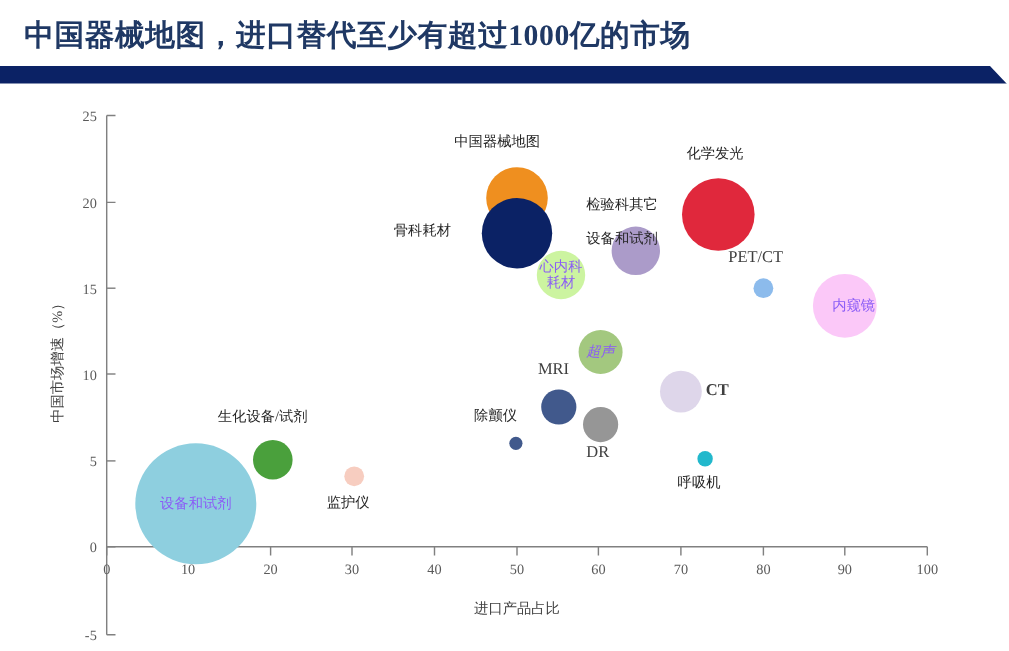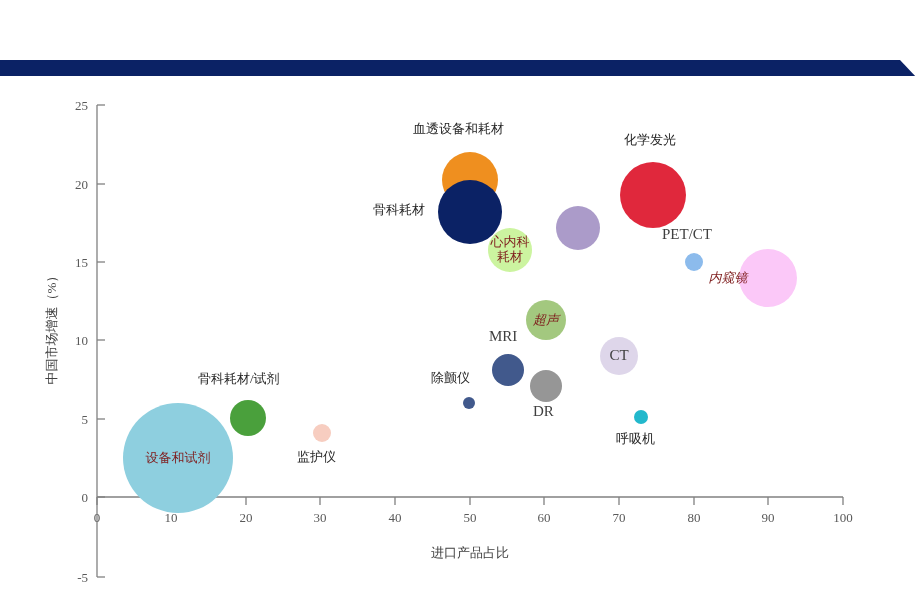--- a/index.html
+++ b/index.html
@@ -77,21 +77,21 @@
   .bubble {
     position: absolute;
     border-radius: 50%;
     box-sizing: border-box;
   }
   .bubble-inner-label {
     position: absolute;
     transform: translate(-50%, -50%);
     font-family: "Liberation Serif", "DejaVu Serif", serif;
     font-size: 13px;
-    color: #7f1d1d;
+    color: #8b5cf6;
     white-space: nowrap;
     text-align: center;
     line-height: 1.15;
     pointer-events: none;
   }
   .bubble-outer-label {
     position: absolute;
     font-family: "Liberation Serif", "DejaVu Serif", serif;
     font-size: 13px;
     color: #262626;
@@ -101,20 +101,21 @@
   .label-latin {
     font-family: "Liberation Serif", "DejaVu Serif", serif;
     font-size: 15px;
     color: #3f3f3f;
   }
 </style>
 </head>
 <body>
 
 <div id="header">
+  <div id="header-title">中国器械地图，进口替代至少有超过1000亿的市场</div>
   <svg id="header-band" width="917" height="20">
     <polygon points="0,0 900,0 917,18 0,18" fill="#0b2265"></polygon>
   </svg>
 </div>
 
 <div id="chart">
 
   <svg id="plot-svg" width="917" height="510">
 
     <line class="axis-line" x1="97" y1="23" x2="97" y2="495"></line>
@@ -162,53 +163,57 @@
     <text class="tick-label" x="843" y="440" text-anchor="middle">100</text>
 
     <text class="axis-title" x="470" y="475" text-anchor="middle">进口产品占比</text>
     <text class="axis-title" x="56" y="245" text-anchor="middle" transform="rotate(-90 56 245)">中国市场增速（%）</text>
   </svg>
 
   <div class="bubble" style="left:123px; top:321px; width:110px; height:110px; background:#8ecfdf;"></div>
   <div class="bubble-inner-label" style="left:178px; top:376px;">设备和试剂</div>
 
   <div class="bubble" style="left:230px; top:318px; width:36px; height:36px; background:#4aa03c;"></div>
-  <div class="bubble-outer-label" style="left:198px; top:289px;">骨科耗材/试剂</div>
+  <div class="bubble-outer-label" style="left:198px; top:289px;">生化设备/试剂</div>
 
   <div class="bubble" style="left:313px; top:342px; width:18px; height:18px; background:#f7cdc0;"></div>
   <div class="bubble-outer-label" style="left:297px; top:367px;">监护仪</div>
 
   <div class="bubble" style="left:442px; top:70px; width:56px; height:56px; background:#ef8f1f;"></div>
-  <div class="bubble-outer-label" style="left:413px; top:39px;">血透设备和耗材</div>
+  <div class="bubble-outer-label" style="left:413px; top:39px;">中国器械地图</div>
 
   <div class="bubble" style="left:438px; top:98px; width:64px; height:64px; background:#0b2265;"></div>
-  <div class="bubble-outer-label" style="left:373px; top:120px;">骨科耗材</div>
+  <div class="bubble-outer-label" style="left:358px; top:120px;">骨科耗材</div>
 
   <div class="bubble" style="left:488px; top:146px; width:44px; height:44px; background:#ccf4a0;"></div>
   <div class="bubble-inner-label" style="left:510px; top:168px;">
     <span>心内科</span><br>
     <span>耗材</span>
   </div>
 
   <div class="bubble" style="left:556px; top:124px; width:44px; height:44px; background:#ab9bc9;"></div>
+  <div class="bubble-outer-label" style="left:520px; top:80px;">
+    <span>检验科其它</span><br>
+    <span>设备和试剂</span>
+  </div>
 
   <div class="bubble" style="left:620px; top:80px; width:66px; height:66px; background:#e0283c;"></div>
   <div class="bubble-outer-label" style="left:624px; top:50px;">化学发光</div>
 
   <div class="bubble" style="left:685px; top:171px; width:18px; height:18px; background:#8cbbec;"></div>
   <div class="bubble-outer-label label-latin" style="left:662px; top:143px;text-align:right;">PET/CT</div>
 
   <div class="bubble" style="left:739px; top:167px; width:58px; height:58px; background:#fbc8f8;"></div>
-  <div class="bubble-inner-label" style="left:728px; top:196px;font-style:italic;">内窥镜</div>
+  <div class="bubble-inner-label" style="left:776px; top:196px;">内窥镜</div>
 
   <div class="bubble" style="left:526px; top:218px; width:40px; height:40px; background:#a3c87f;"></div>
   <div class="bubble-inner-label" style="left:546px; top:238px;font-style:italic;">超声</div>
 
   <div class="bubble" style="left:600px; top:255px; width:38px; height:38px; background:#ded6ea;"></div>
-  <div class="bubble-inner-label label-latin" style="left:619px; top:274px;">CT</div>
+  <div class="bubble-inner-label label-latin" style="left:652px; top:274px;font-weight:bold;">CT</div>
 
   <div class="bubble" style="left:492px; top:272px; width:32px; height:32px; background:#41598c;"></div>
   <div class="bubble-outer-label label-latin" style="left:489px; top:245px;">MRI</div>
 
   <div class="bubble" style="left:530px; top:288px; width:32px; height:32px; background:#969696;"></div>
   <div class="bubble-outer-label label-latin" style="left:533px; top:320px;">DR</div>
 
   <div class="bubble" style="left:463px; top:315px; width:12px; height:12px; background:#41598c;"></div>
   <div class="bubble-outer-label" style="left:431px; top:288px;text-align:center;">除颤仪</div>
 

